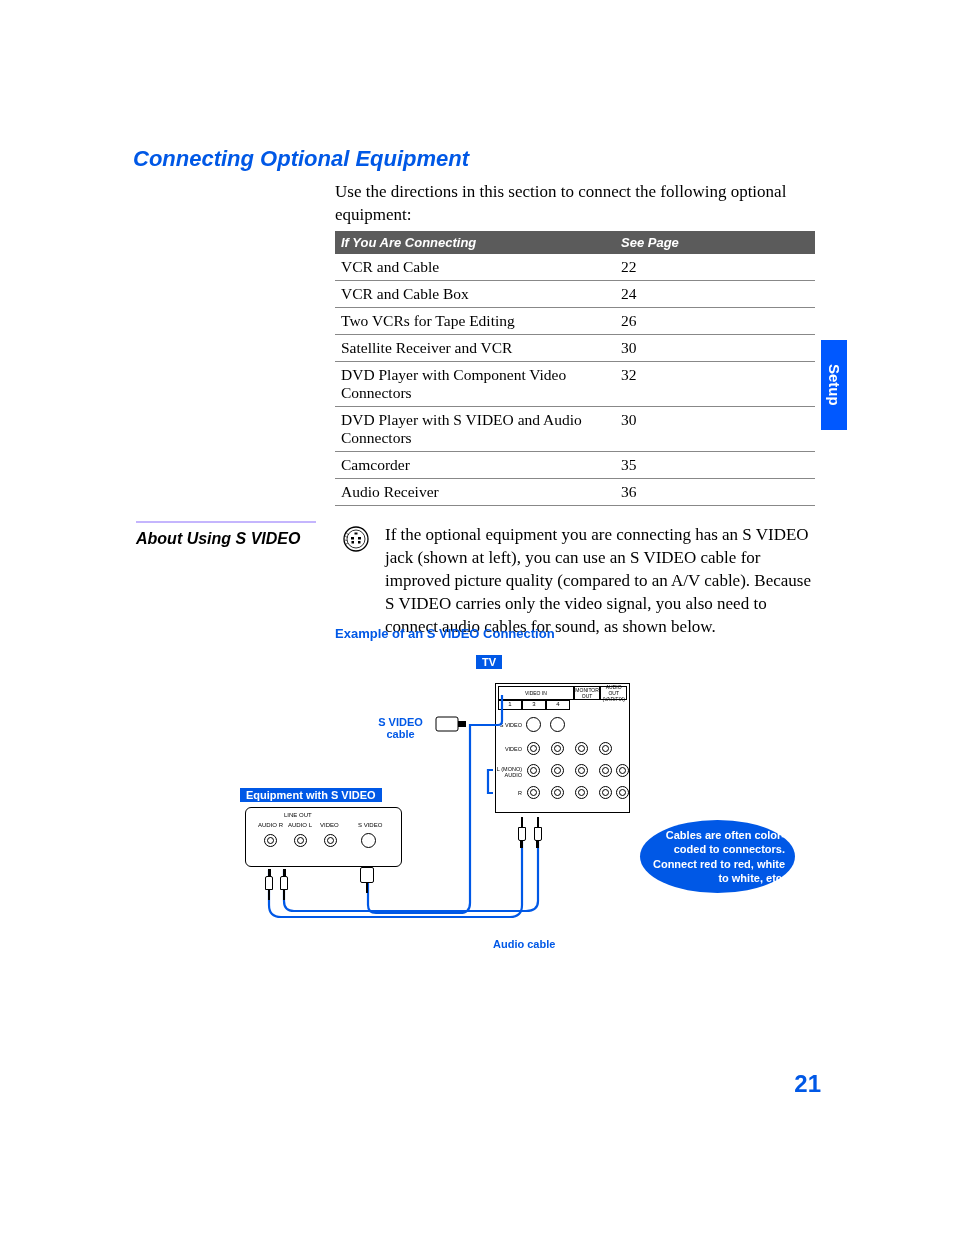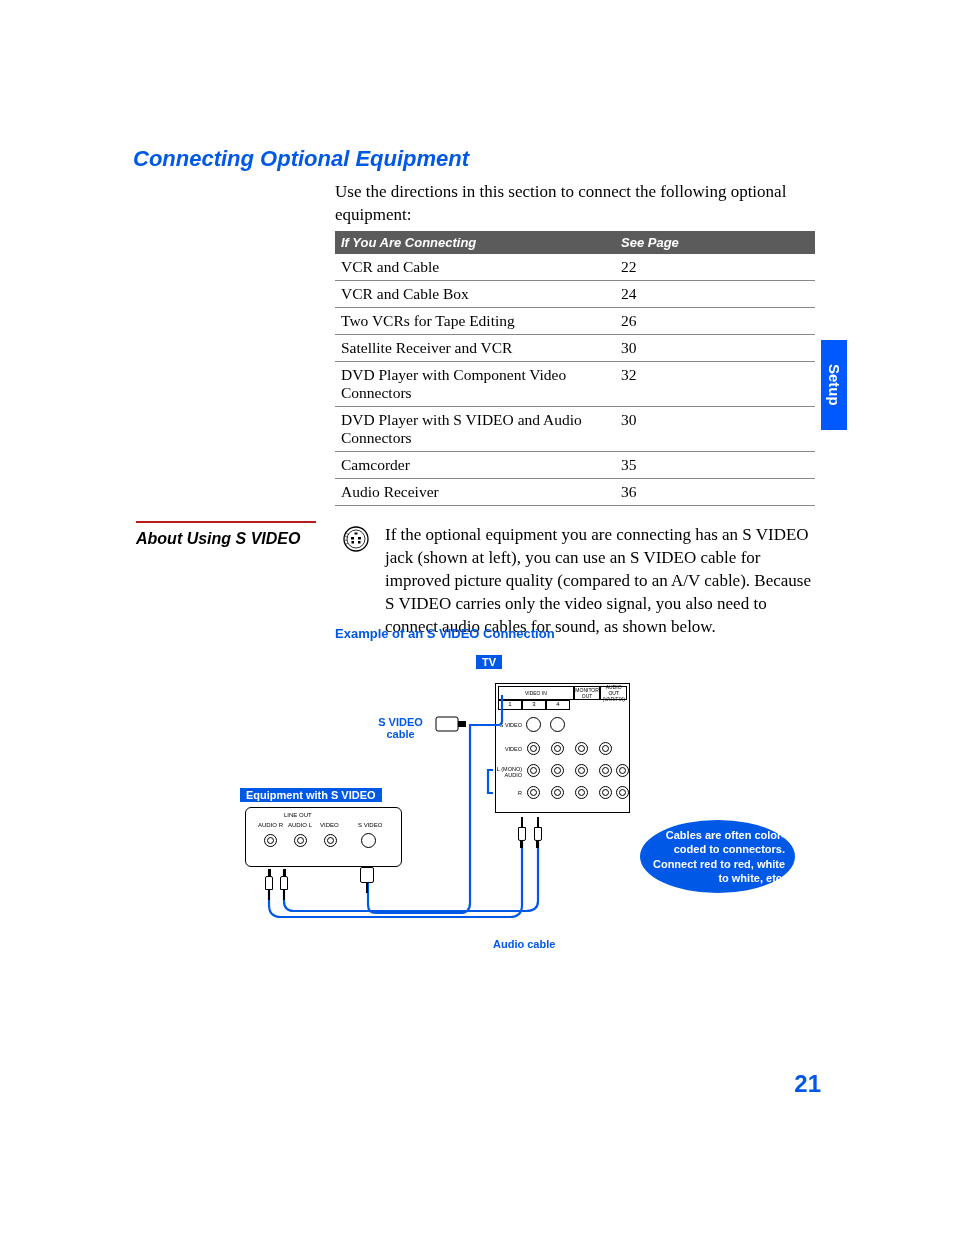--- a/index.html
+++ b/index.html
@@ -73,21 +73,21 @@
   .about-heading {
     position: absolute;
     left: 136px;
     top: 521px;
     width: 180px;
     font-family: Verdana, Arial, sans-serif;
     font-weight: bold;
     font-style: italic;
     font-size: 16px;
     line-height: 1.25;
-    border-top: 2px solid #b91c1c;
+    border-top: 2px solid #c4b5fd;
     padding-top: 6px;
   }
   .svideo-icon {
     position: absolute;
     left: 343px;
     top: 526px;
     width: 26px;
     height: 26px;
   }
   .about-para {

